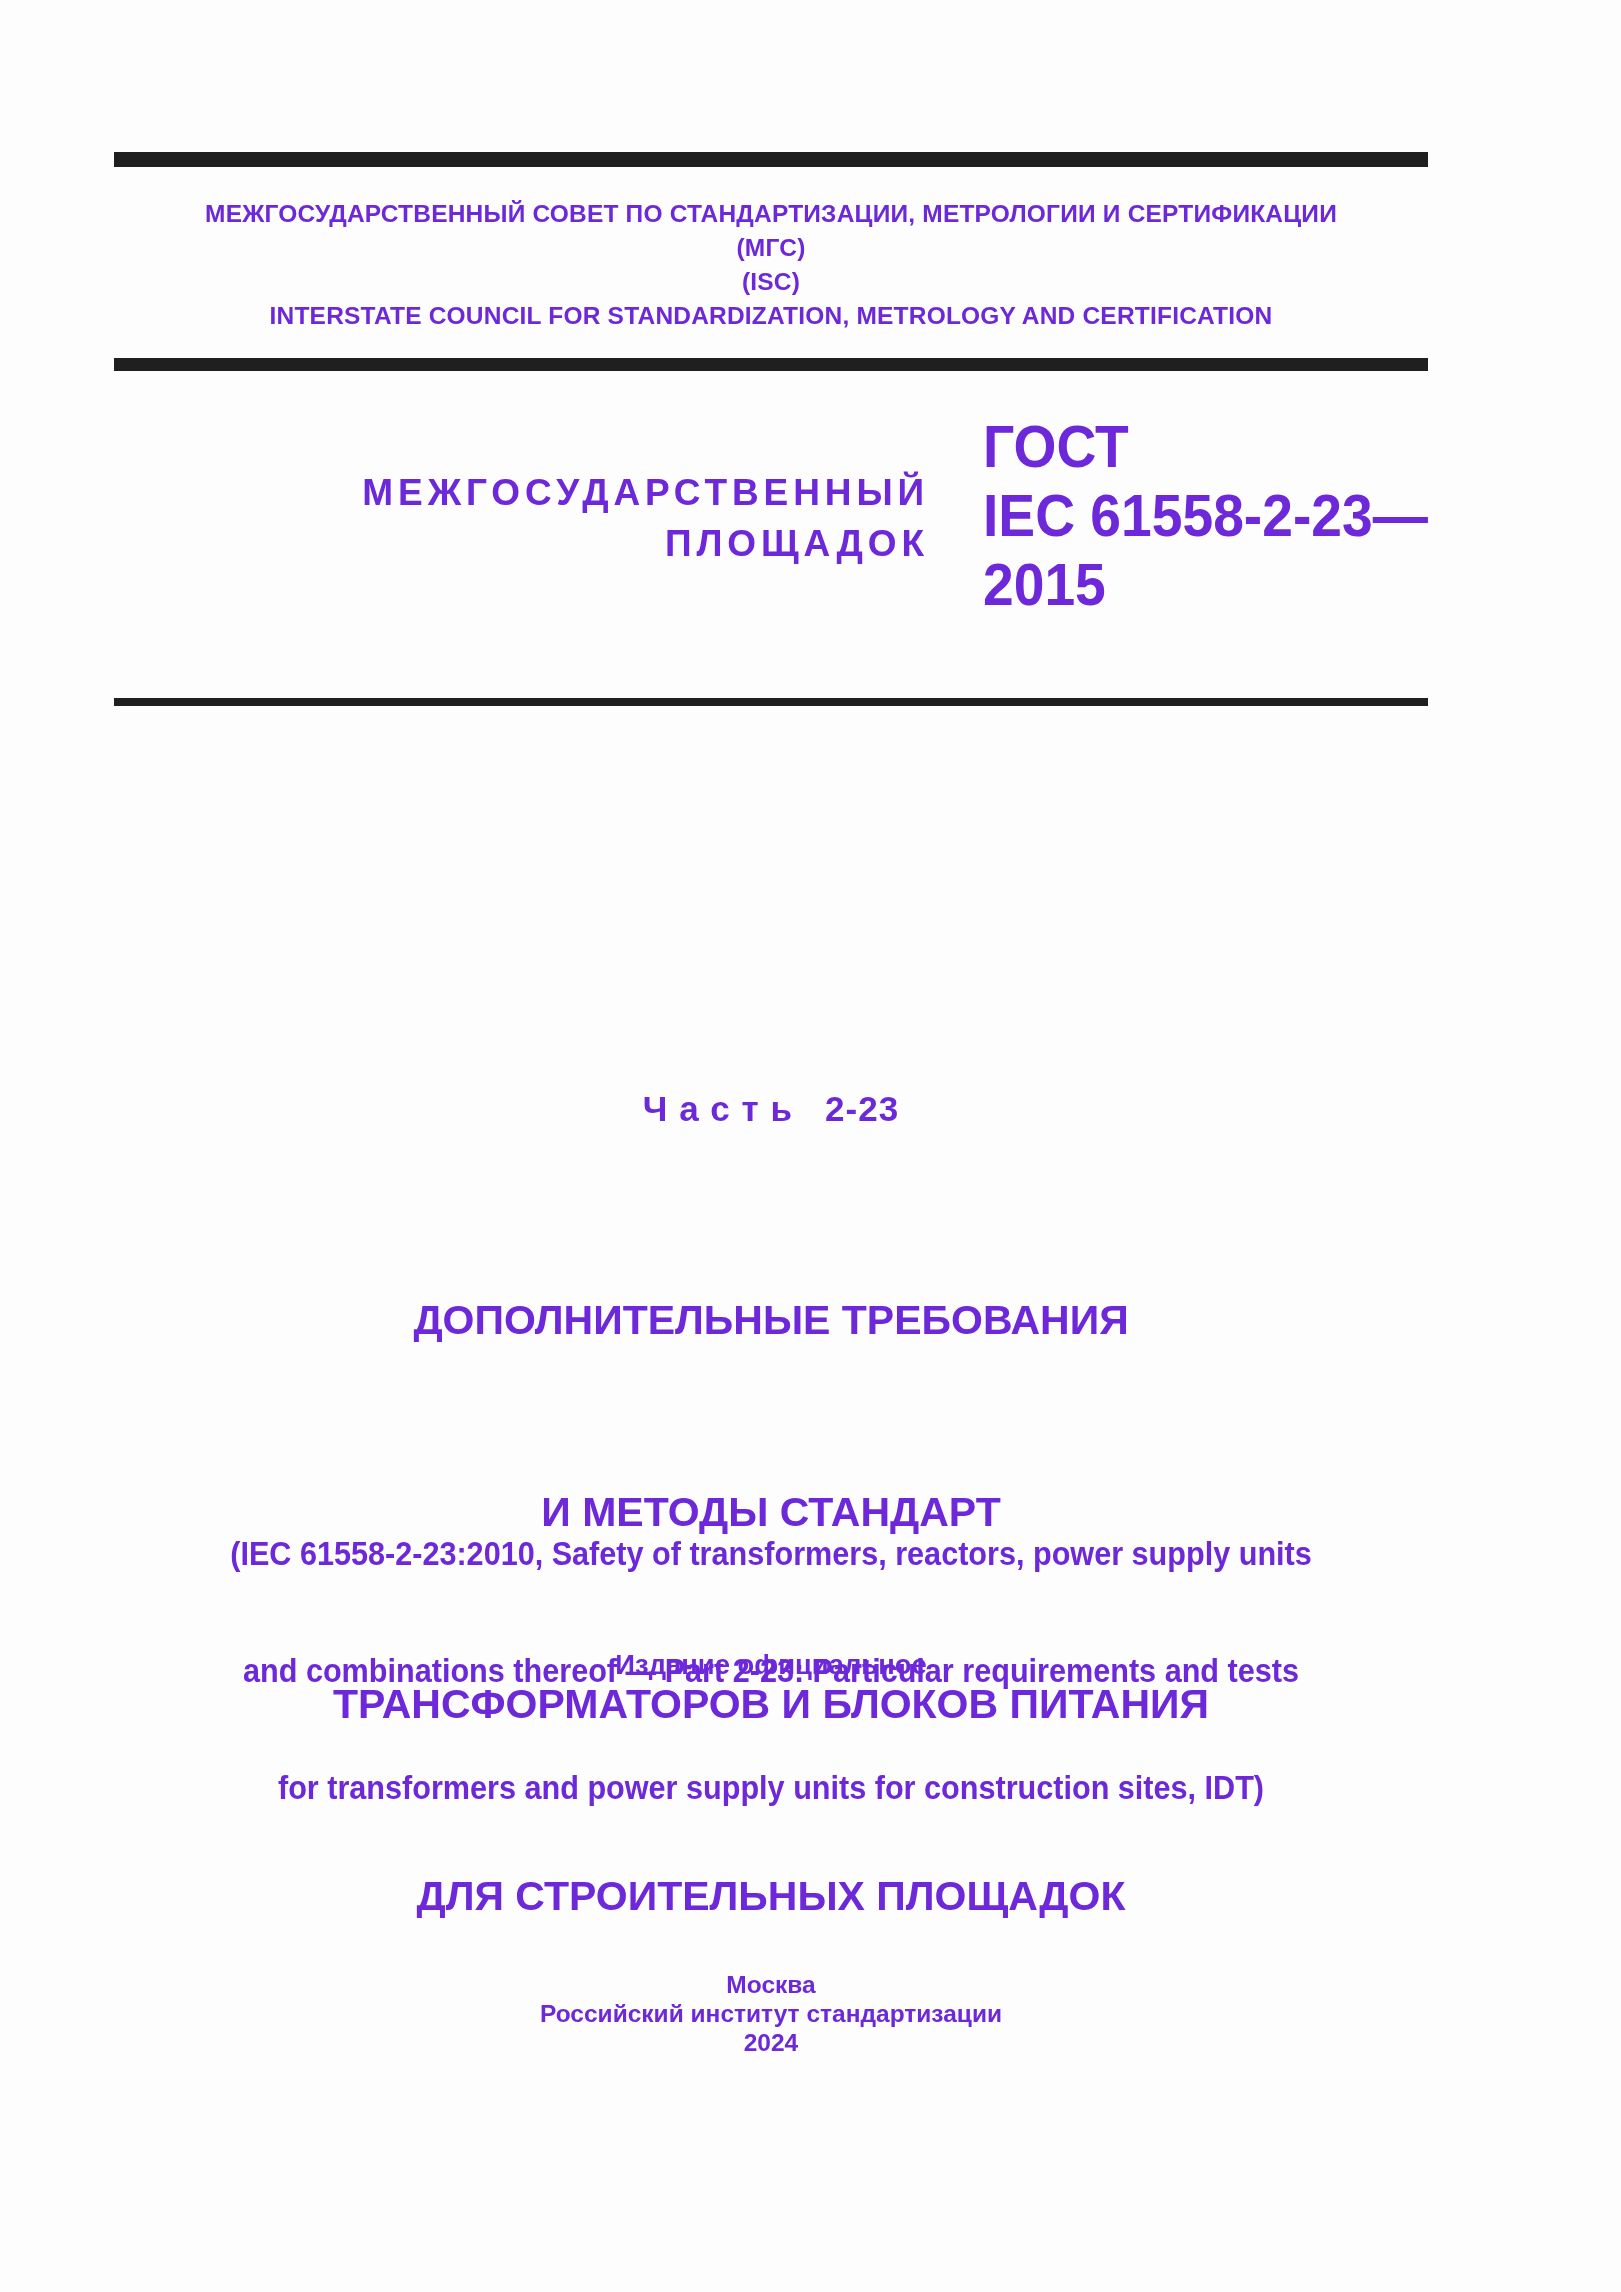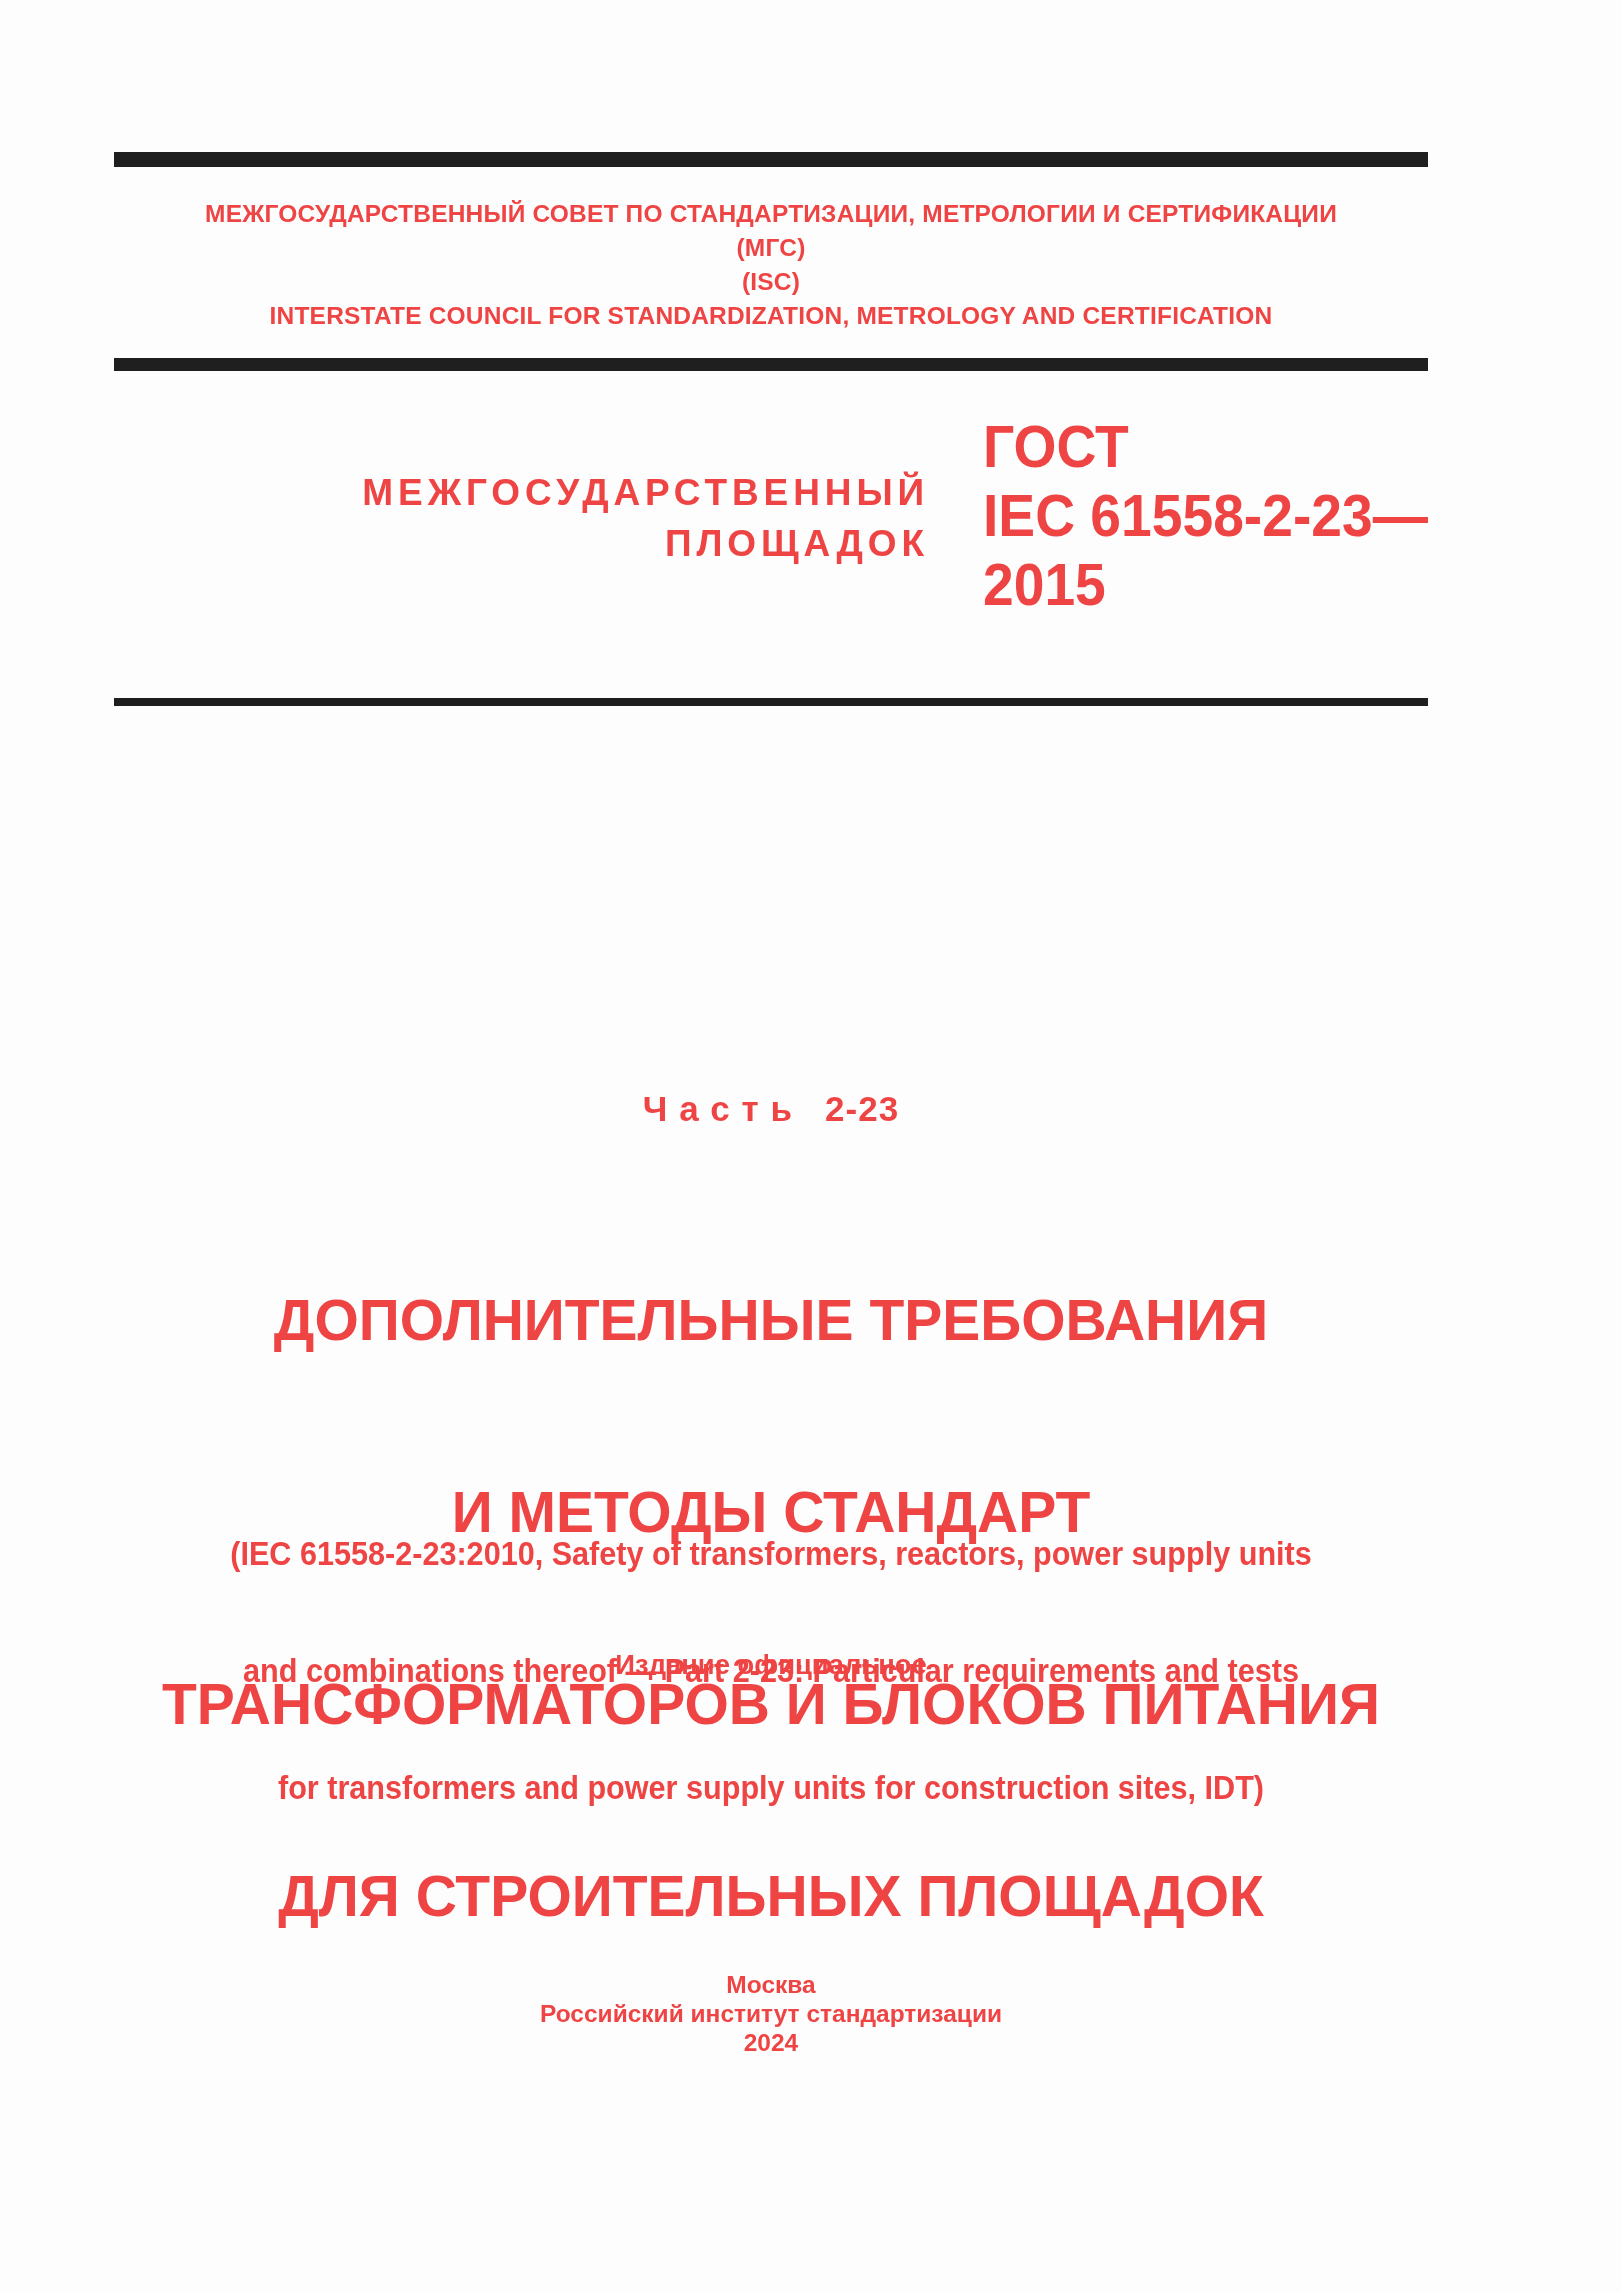--- a/index.html
+++ b/index.html
@@ -10,21 +10,21 @@
   }
   .page {
     position: relative;
     width: 1621px;
     height: 2293px;
     margin: 0 auto;
     background: #fdfdfd;
     overflow: hidden;
     font-family: "Liberation Sans", "DejaVu Sans", sans-serif;
     font-weight: bold;
-    color: #ef4444;
+    color: #6d28d9;
   }
   .bar {
     position: absolute;
     left: 114px;
     width: 1314px;
     background: #1f1f1f;
   }
   .bar-top    { top: 152px; height: 14.7px; }
   .bar-mid    { top: 358px; height: 12.7px; }
   .bar-thin   { top: 698px; height: 7.8px; }
@@ -76,21 +76,21 @@
   .part-line {
     top: 1091px;
     font-size: 35px;
     line-height: 35px;
     letter-spacing: 1px;
     white-space: pre;
   }
 
   .title-main {
     top: 1160px;
-    font-size: 57px;
+    font-size: 41px;
     line-height: 64px;
     white-space: pre;
   }
 
   .title-en {
     top: 1456px;
     font-size: 34px;
     line-height: 39px;
     transform: scaleX(0.9);
     transform-origin: 50% 0;

